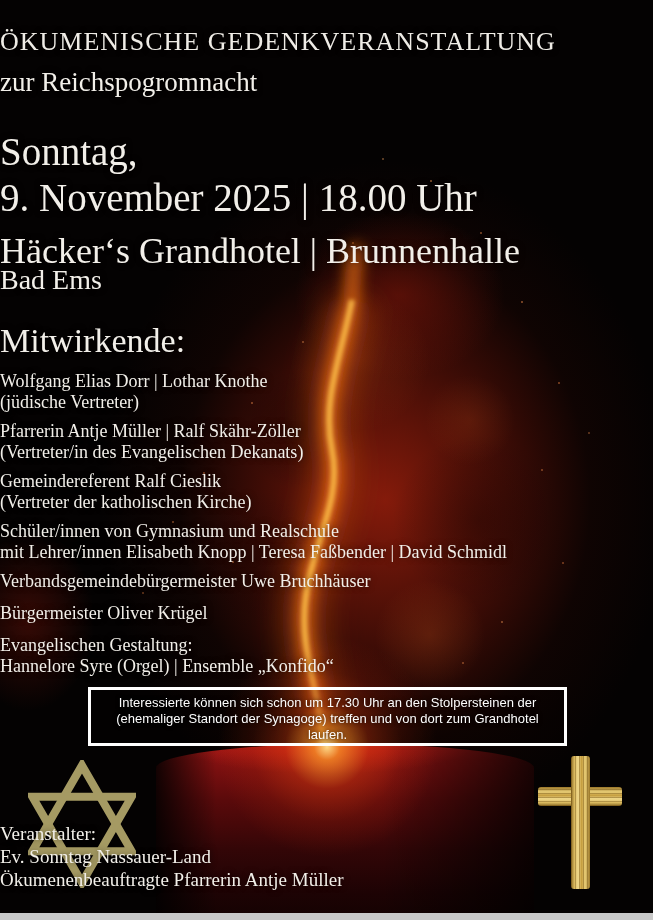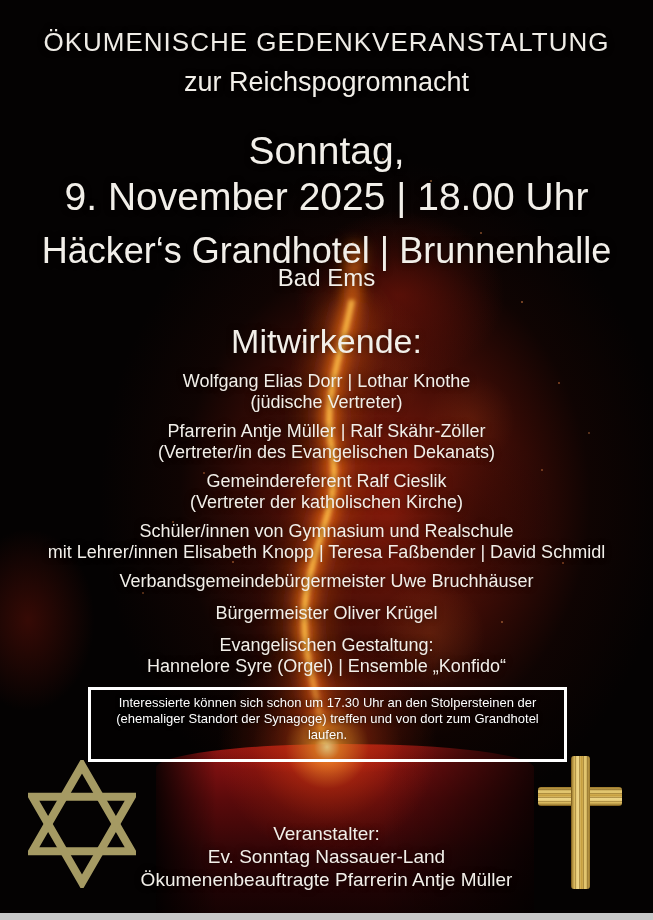--- a/index.html
+++ b/index.html
@@ -52,35 +52,35 @@
       linear-gradient(90deg, rgba(0,0,0,.85) 0%, rgba(0,0,0,0) 16%, rgba(0,0,0,0) 60%, rgba(0,0,0,.45) 82%, rgba(0,0,0,.8) 100%),
       radial-gradient(ellipse 200px 40px at 45% 0%, rgba(230,40,20,.6), transparent 75%),
       linear-gradient(180deg, #9a1716 0%, #841111 9%, #5a0a0b 32%, #330607 60%, #1d0304 85%, #140202 100%);
     z-index:4;pointer-events:none;
   }
   .wick-glow{
     background: radial-gradient(circle at 327px 747px, rgba(255,225,140,0.95) 0px, rgba(255,150,40,0.75) 13px, rgba(220,60,15,0.4) 42px, rgba(180,40,10,0.18) 75px, transparent 110px);
     z-index:5;
   }
   
-  .txt{position:absolute;left:0;right:0;text-align:center;z-index:10;text-shadow:0 0 6px rgba(0,0,0,.55);}
+  .txt{position:absolute;left:0;right:0;z-index:10;text-shadow:0 0 6px rgba(0,0,0,.55);font-family:Liberation Serif, serif;}
   .title{top:27px;font-size:26px;letter-spacing:1px;font-weight:400;color:#efece6;}
   .subtitle{top:67px;font-size:27px;font-weight:400;}
   .day{top:129px;font-size:39px;}
   .datetime{top:175px;font-size:39px;}
   .venue{top:230px;font-size:36px;}
-  .city{top:264px;font-size:24px;}
+  .city{top:264px;font-size:28px;}
   .heading{top:322px;font-size:34px;}
   .participants{top:371px;font-size:18px;line-height:21px;}
   .pgroup{margin-bottom:8px;}
   .pgroup.single{margin-bottom:11px;}
   .infobox{
     position:absolute;left:88px;top:687px;width:461px;
     border:3px solid #ffffff;
-    padding:5px 6px 16px 6px;
+    padding:5px 6px 0 6px;
     text-align:center;z-index:10;
     font-size:13px;line-height:16px;color:#fdfdfd;
     text-shadow:0 0 4px rgba(0,0,0,.8);
     background:rgba(0,0,0,0.12);
   }
   .organizer{top:822px;font-size:19px;line-height:23px;}
   .footer-strip{position:absolute;left:0;right:0;bottom:0;height:7px;background:#c9c9c9;z-index:12;}
   
   .star{position:absolute;left:28px;top:760px;z-index:10;}
   .cross{position:absolute;left:538px;top:756px;width:84px;height:133px;z-index:10;}

